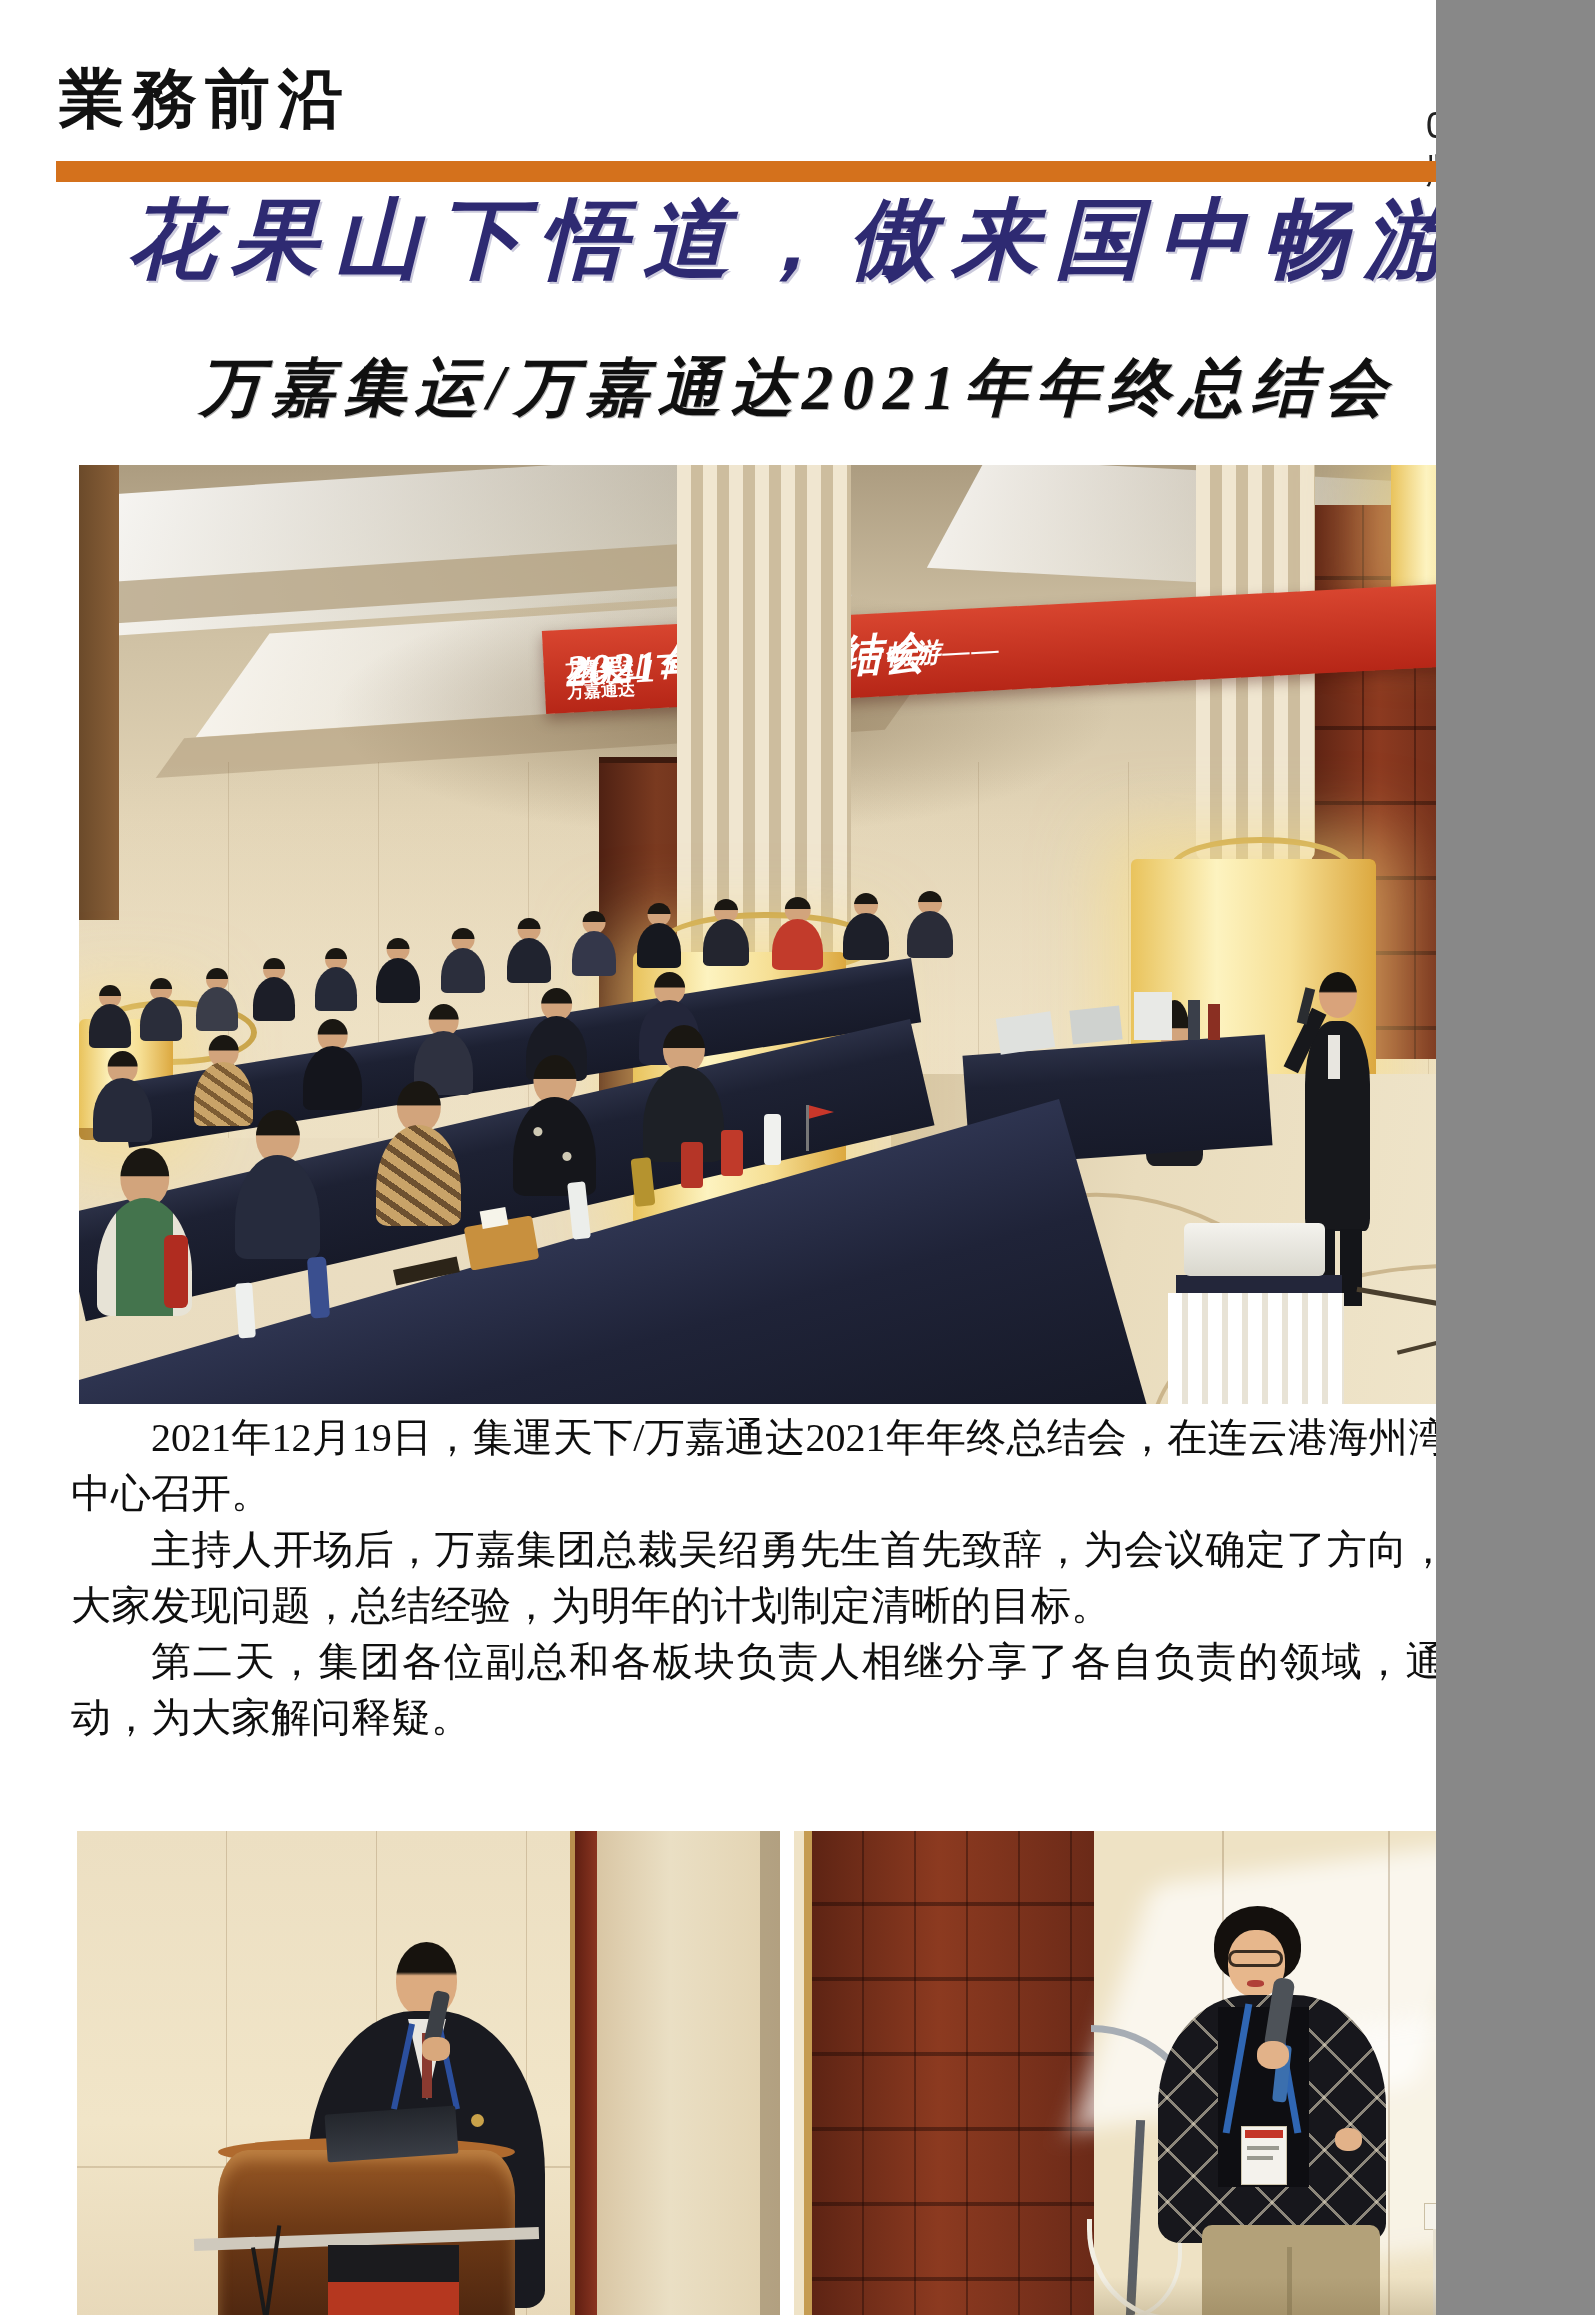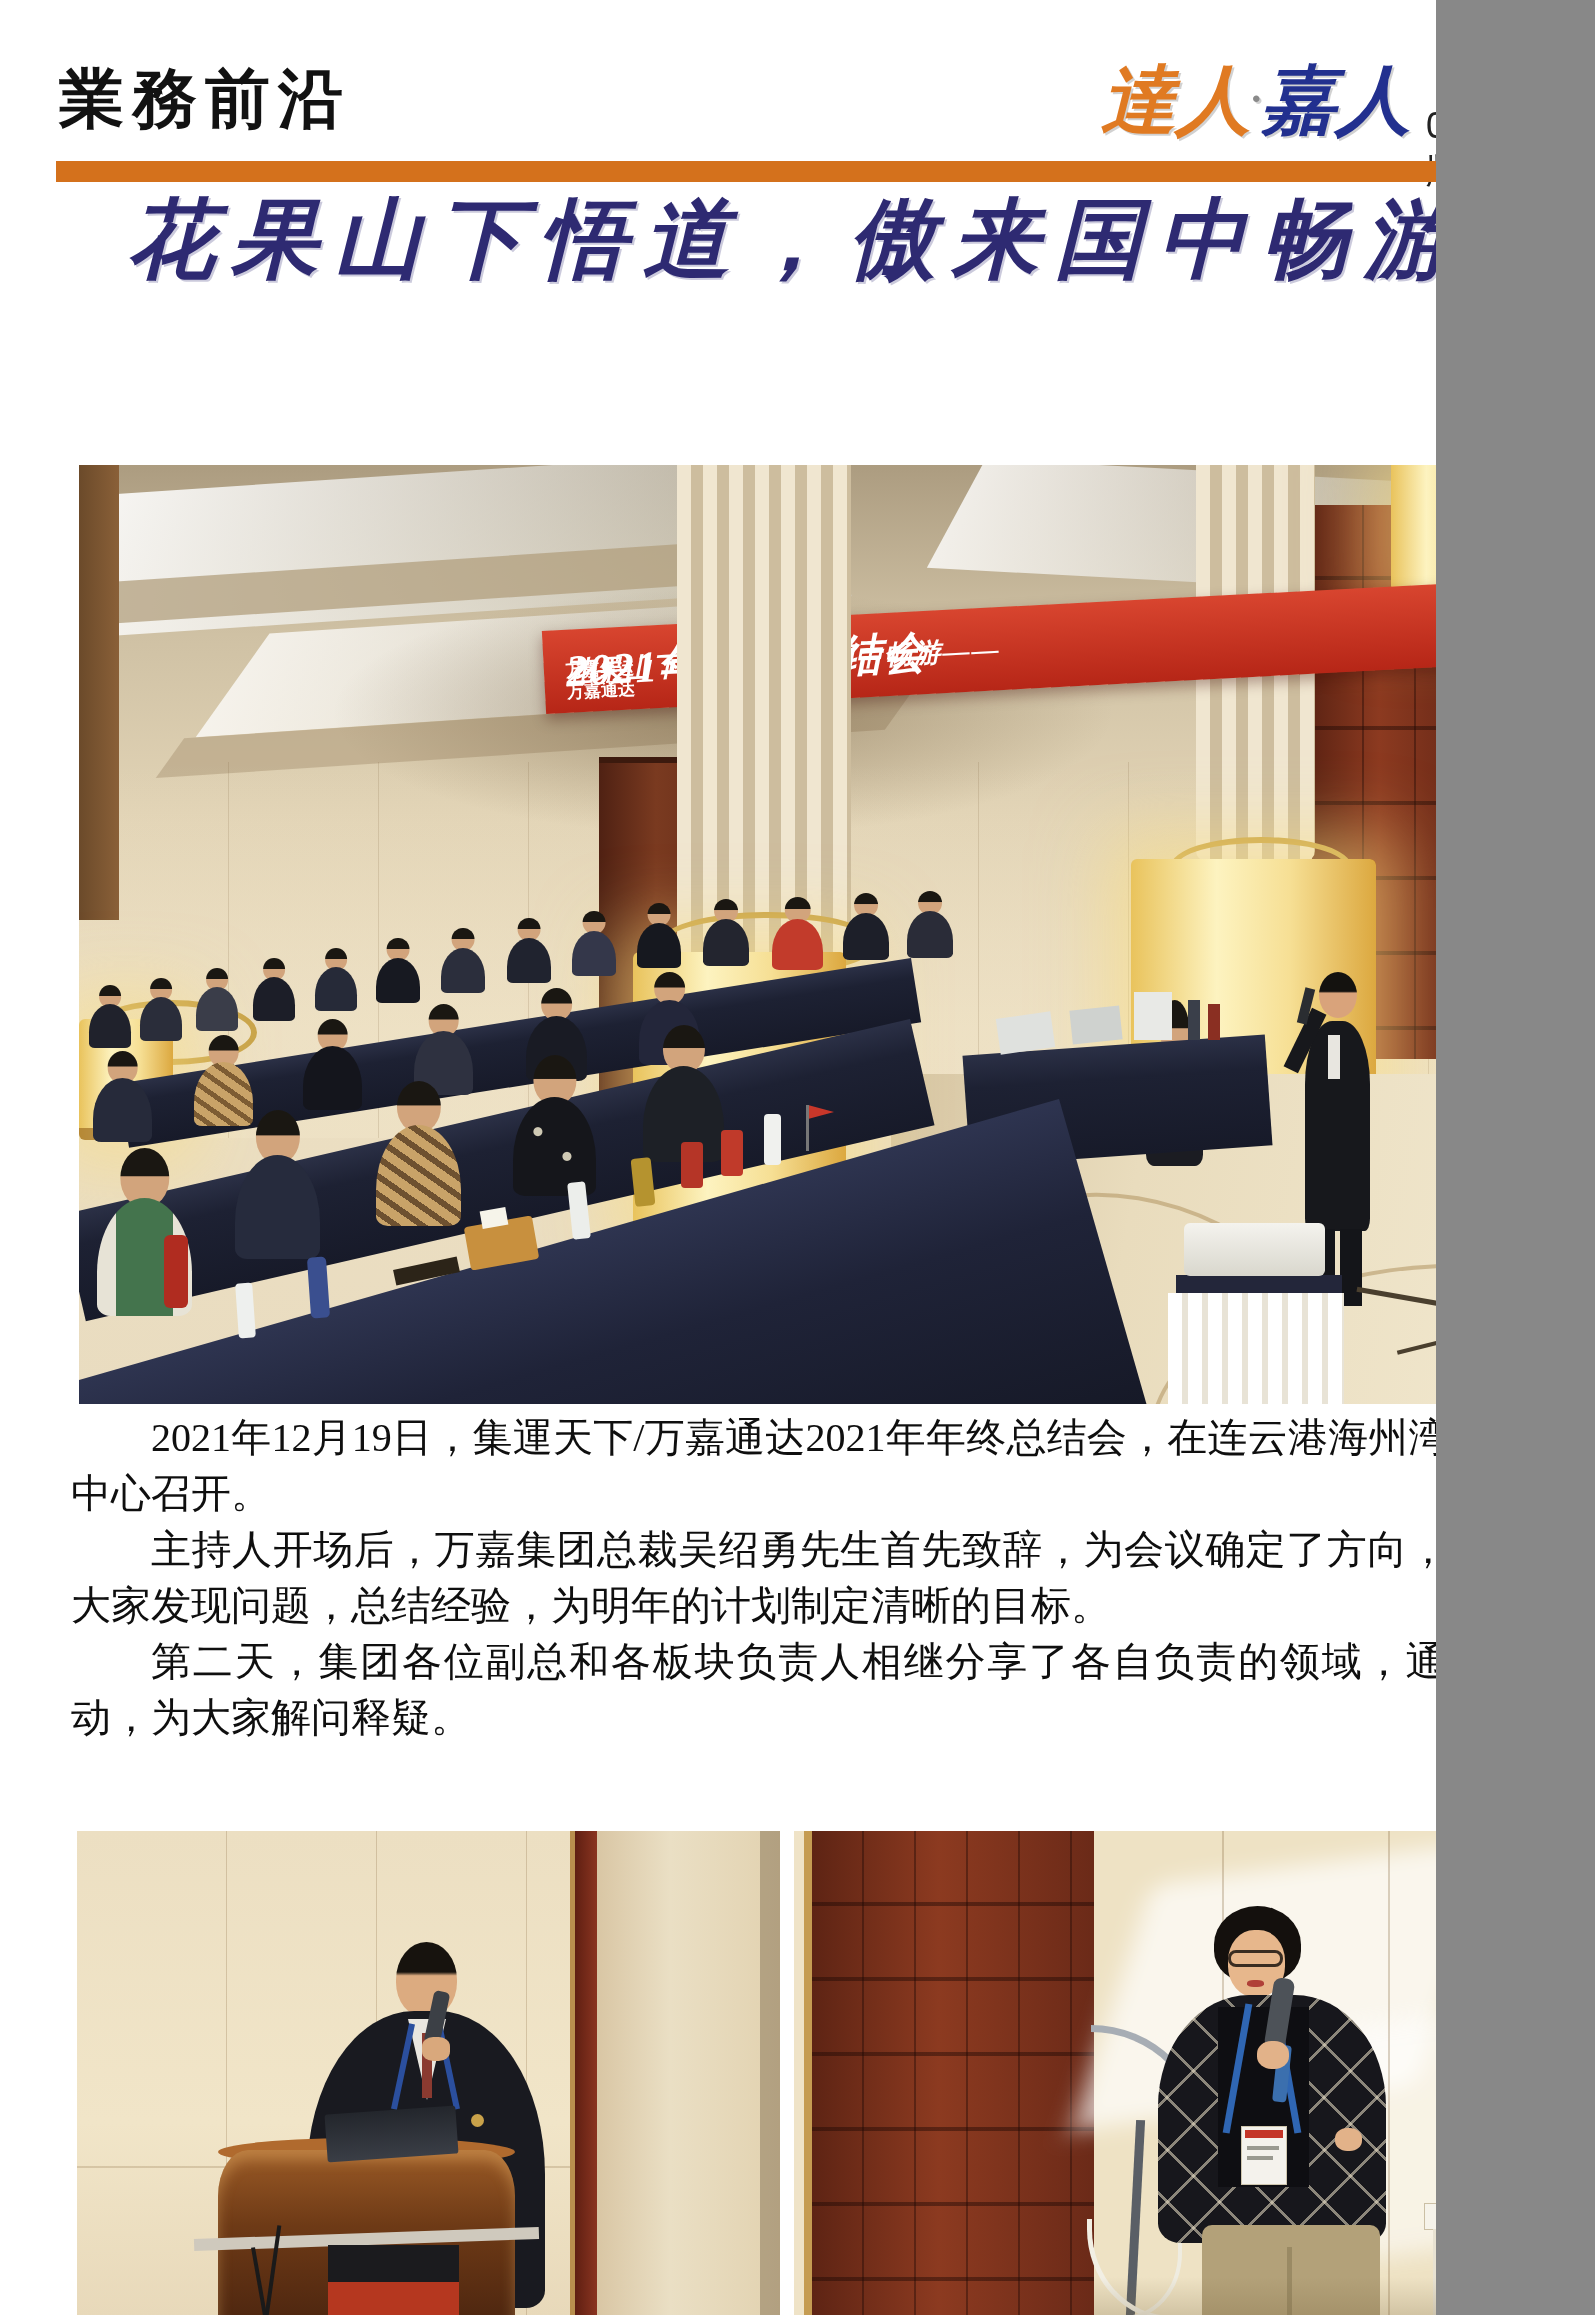--- a/index.html
+++ b/index.html
@@ -90,25 +90,25 @@
      repeating-linear-gradient(45deg,transparent 0 34px,rgba(236,226,200,.55) 34px 37px),
      repeating-linear-gradient(-45deg,transparent 0 34px,rgba(236,226,200,.55) 34px 37px),
      #17171c;border-radius:40% 40% 10% 10%/45% 45% 8% 8%;}
 </style>
 </head>
 <body>
 
 <div class="page">
 
   <div class="abs section-title">業務前沿</div>
-  <div class="abs brand"><span class="b1">達人</span><span class="bdot">·</span><span class="b2">嘉人</span></div>
   <div class="abs page-no">03版</div>
   <div class="abs rule"></div>
 
   <div class="abs headline">花果山下悟道，傲来国中畅游</div>
+  <div class="abs subhead">万嘉集运/万嘉通达2021年年终总结会</div>
 
   <div class="abs photo photo-main">
 
     <div class="sky" style="left:-59px;top:8px;width:713px;height:149px;"></div>
     <div class="beam" style="left:-30px;top:95px;width:752px;height:44px;"></div>
     <div class="sky" style="left:168px;top:149px;width:554px;height:104px;opacity:.8;"></div>
     <div class="beam" style="left:109px;top:249px;width:693px;height:40px;opacity:.6;"></div>
     <div class="sky" style="left:871px;top:6px;width:465px;height:109px;transform:skewX(-26deg) rotate(3deg);opacity:.85;"></div>
     <div class="cove" style="left:238px;top:119px;width:812px;height:257px;"></div>
     <div class="wallpat"></div>

